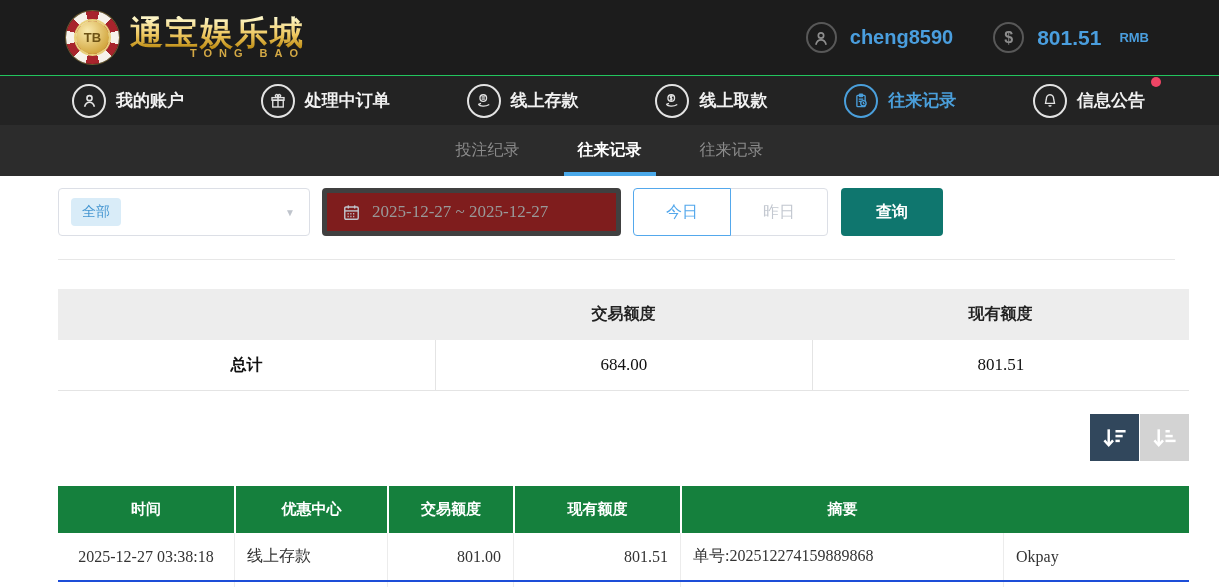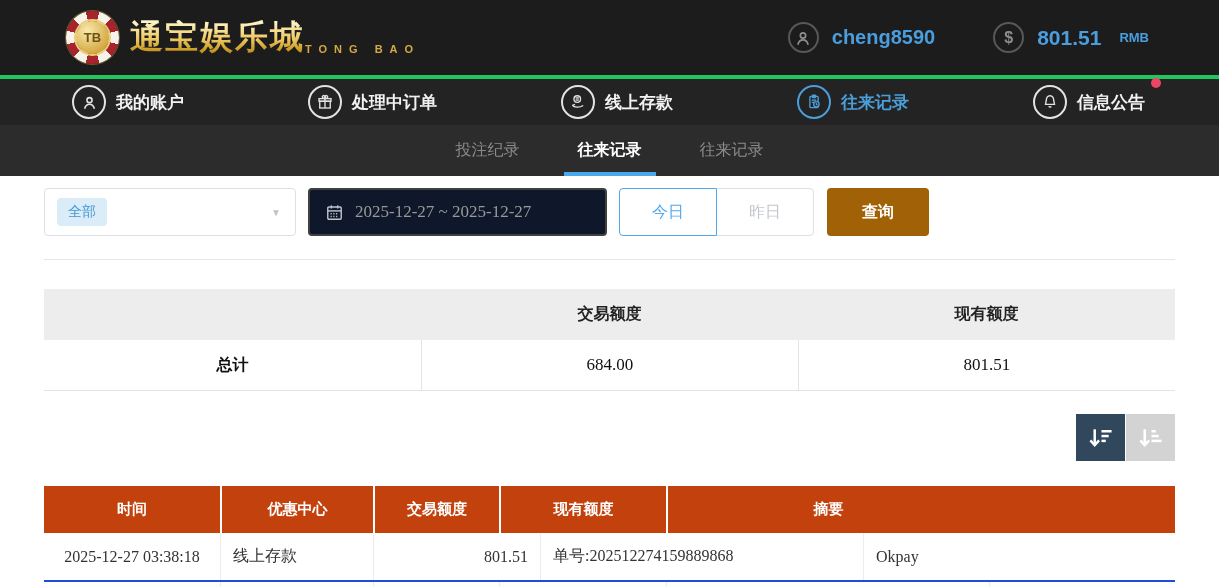--- a/index.html
+++ b/index.html
@@ -20,78 +20,78 @@
     display:flex; align-items:center; justify-content:center;
     box-shadow:0 0 0 1px #6b5a2e;
   }
   .chip-inner {
     width:33px; height:33px; border-radius:50%;
     background:radial-gradient(circle at 35% 30%, #f9eaae, #d2a63e 75%);
     box-shadow:0 0 0 2px #e8cf7a;
     display:flex; align-items:center; justify-content:center;
     font-size:13px; font-weight:bold; color:#6e5315;
   }
-  .brand { display:flex; flex-direction:row; }
+  .brand { display:flex; flex-direction:column; }
   .brand-cn {
     font-size:33px; font-weight:bold; line-height:1.05; letter-spacing:2px;
     background:linear-gradient(180deg,#fdf6c8 5%,#eec75f 55%,#b8860b 100%);
     -webkit-background-clip:text; background-clip:text;
     color:#e9c05b; -webkit-text-fill-color:transparent;
   }
   .brand-en { font-size:11px; font-weight:bold; color:#d4a945; letter-spacing:7px; align-self:flex-end; margin-top:-3px; }
-  .topbar-right { margin-left:auto; display:flex; align-items:center; gap:58px; }
+  .topbar-right { margin-left:auto; display:flex; align-items:center; gap:40px; }
   .tb-chip { display:flex; align-items:center; gap:13px; cursor:pointer; }
   .icon-circle {
     width:31px; height:31px; border-radius:50%; border:2px solid #585858;
     display:flex; align-items:center; justify-content:center; color:#8d8d8d;
   }
   .tb-username { color:#4a9ede; font-size:20px; font-weight:bold; }
   .tb-amount { color:#4a9ede; font-size:21px; font-weight:bold; }
   .tb-rmb { color:#4a9ede; font-size:13px; font-weight:bold; margin-left:5px; }
   .dollar-glyph { font-size:16px; font-weight:bold; color:#8d8d8d; line-height:1; }
 
   
-  .mainnav { height:50px; background:#232323; border-top:4px solid #22c55e; display:flex; align-items:center; justify-content:space-between; padding:0 74px 0 72px; }
+  .mainnav { height:50px; background:#232323; border-top:1px solid #22c55e; display:flex; align-items:center; justify-content:space-between; padding:0 74px 0 72px; }
   .nav-item { display:flex; align-items:center; gap:10px; color:#f2f2f2; font-size:17px; font-weight:bold; cursor:pointer; position:relative; }
   .nav-icon { width:34px; height:34px; border-radius:50%; border:2px solid #e3e3e3; color:#e3e3e3; display:flex; align-items:center; justify-content:center; }
   .nav-item.active { color:#4a9fdb; }
   .nav-item.active .nav-icon { border-color:#4a9fdb; color:#4a9fdb; }
   .notif-dot { position:absolute; top:-7px; right:-16px; width:10px; height:10px; border-radius:50%; background:#ef4565; }
 
   
   .subnav { height:51px; background:#2c2c2c; display:flex; align-items:stretch; justify-content:center; gap:46px; }
   .subtab { color:#8b8b8b; font-size:16px; display:flex; align-items:center; position:relative; padding:0 6px; cursor:pointer; }
   .subtab.active { color:#ffffff; font-weight:bold; }
   .subtab.active::after { content:""; position:absolute; left:-8px; right:-8px; bottom:0; height:4px; background:#4aa9ea; }
 
   
-  .content { padding:12px 44px 0 44px; }
+  .content { padding:12px 44px 0 58px; }
   .filter-row { display:flex; align-items:center; }
   .select-box {
     width:252px; height:48px; border:1px solid #dcdfe6; border-radius:4px; background:#fff;
     display:flex; align-items:center; padding:0 14px 0 12px; cursor:pointer;
   }
   .tag { background:#d9ecf8; color:#4596d1; font-size:14px; padding:5px 11px; border-radius:4px; }
   .chevron { margin-left:auto; color:#bfc4cc; font-size:10px; }
   .date-box {
-    width:299px; height:48px; border:2px solid #404040; border-radius:4px; background:#0f172a;
+    width:299px; height:48px; border:5px solid #404040; border-radius:4px; background:#7f1d1d;
     display:flex; align-items:center; gap:11px; padding:0 15px; margin-left:12px; cursor:pointer;
   }
   .date-text { color:#999; font-size:17px; font-family:"Liberation Serif", serif; }
   .btn-group { display:flex; margin-left:12px; }
   .qbtn {
     width:98px; height:48px; background:#fff; border:1px solid #dcdfe6;
     font-size:16px; color:#c3c8d0; display:flex; align-items:center; justify-content:center;
     cursor:pointer; margin-left:-1px; position:relative;
   }
   .qbtn:first-child { border-radius:4px 0 0 4px; margin-left:0; }
   .qbtn:last-child { border-radius:0 4px 4px 0; }
   .qbtn.active { border-color:#54a8ec; color:#54a8ec; z-index:1; }
   .search-btn {
-    margin-left:13px; width:102px; height:48px; background:#a16207; color:#fff;
+    margin-left:13px; width:102px; height:48px; background:#0f766e; color:#fff;
     font-size:16px; font-weight:bold; border:none; border-radius:4px; cursor:pointer;
     font-family:"Liberation Sans", sans-serif;
   }
   .divider { margin-top:23px; border-bottom:1px solid #e7e7e7; }
 
   
   .summary { margin-top:29px; width:1131px; }
   .summary-header { display:flex; height:51px; background:#ededed; align-items:center; }
   .summary-hcell { width:33.333%; text-align:center; font-size:16px; font-weight:bold; color:#222; }
   .summary-body { display:flex; height:51px; border-bottom:1px solid #e4e4e4; }
@@ -101,21 +101,21 @@
   .summary-cell.num { font-family:"Liberation Serif", serif; font-size:17px; }
 
   
   .sort-row { margin-top:23px; display:flex; justify-content:flex-end; gap:1px; width:1131px; }
   .sort-btn { width:49px; height:47px; display:flex; align-items:center; justify-content:center; cursor:pointer; border:none; padding:0; }
   .sort-btn.desc { background:#31475c; }
   .sort-btn.asc  { background:#d3d3d3; }
 
   
   .dtable { margin-top:25px; width:1131px; }
-  .dt-header { display:flex; height:47px; background:#c2410c; }
+  .dt-header { display:flex; height:47px; background:#15803d; }
   .dt-hcell { display:flex; align-items:center; justify-content:center; color:#fff; font-weight:bold; font-size:15px; }
   .dt-hcell + .dt-hcell { border-left:2px solid #fff; }
   .c1{width:176px;} .c2{width:153px;} .c3{width:126px;} .c4{width:167px;} .c5{width:323px;} .c6{width:186px;}
   .dt-row { display:flex; height:49px; border-bottom:2px solid #1d4ed8; background:#fff; }
   .dt-cell { display:flex; align-items:center; font-size:16px; color:#333; font-family:"Liberation Serif", serif; padding:0 12px; }
   .dt-cell + .dt-cell { border-left:1px solid #ececec; }
   .dt-cell.center { justify-content:center; padding:0 2px; }
   .dt-cell.right { justify-content:flex-end; }
   .dt-cell.cn { font-family:"Liberation Sans", sans-serif; }
   .dt-row.partial { height:5px; border-bottom:none; }
@@ -181,20 +181,32 @@
       <svg width="18" height="18" viewBox="0 0 24 24" fill="none" stroke="currentColor" stroke-width="1.8">
         <circle cx="11" cy="8" r="4.4"></circle>
         <line x1="8.8" y1="6.6" x2="13.2" y2="6.6"></line>
         <line x1="8.8" y1="9.4" x2="13.2" y2="9.4"></line>
         <path d="M4.5 16.5 c2 2.6 9 3.6 14.5 0.2"></path>
         <path d="M4.5 16.5 l3.5 -1.2"></path>
       </svg>
     </span>
     <span>线上存款</span>
   </div>
+  <div class="nav-item">
+    <span class="nav-icon">
+      <svg width="18" height="18" viewBox="0 0 24 24" fill="none" stroke="currentColor" stroke-width="1.8">
+        <circle cx="11" cy="8" r="4.4"></circle>
+        <path d="M12.8 6 c-2.4-1.6-4.4 1-2 2 s0.6 3.6-1.8 2"></path>
+        <line x1="11" y1="4.6" x2="11" y2="11.4"></line>
+        <path d="M4.5 16.5 c2 2.6 9 3.6 14.5 0.2"></path>
+        <path d="M4.5 16.5 l3.5 -1.2"></path>
+      </svg>
+    </span>
+    <span>线上取款</span>
+  </div>
   <div class="nav-item active">
     <span class="nav-icon">
       <svg width="18" height="18" viewBox="0 0 24 24" fill="none" stroke="currentColor" stroke-width="1.8">
         <rect x="6.5" y="4.5" width="11" height="15" rx="1.2"></rect>
         <rect x="9.8" y="3" width="4.4" height="3" rx="0.8"></rect>
         <line x1="9" y1="9.5" x2="15" y2="9.5"></line>
         <line x1="9" y1="12.5" x2="12" y2="12.5"></line>
         <circle cx="15.2" cy="15" r="3.6" fill="#232323"></circle>
         <path d="M15.2 13.4 v1.8 l1.4 0.9"></path>
       </svg>
@@ -292,20 +304,21 @@
     <div class="dt-header">
       <div class="dt-hcell c1">时间</div>
       <div class="dt-hcell c2">优惠中心</div>
       <div class="dt-hcell c3">交易额度</div>
       <div class="dt-hcell c4">现有额度</div>
       <div class="dt-hcell c5">摘要</div>
     </div>
     <div class="dt-row">
       <div class="dt-cell c1 center">2025-12-27 03:38:18</div>
       <div class="dt-cell c2 cn">线上存款</div>
+      <div class="dt-cell c3 right">801.00</div>
       <div class="dt-cell c4 right">801.51</div>
       <div class="dt-cell c5">单号:202512274159889868</div>
       <div class="dt-cell c6">Okpay</div>
     </div>
     <div class="dt-row partial">
       <div class="dt-cell c1"></div>
       <div class="dt-cell c2"></div>
       <div class="dt-cell c3"></div>
       <div class="dt-cell c4"></div>
       <div class="dt-cell c5"></div>

